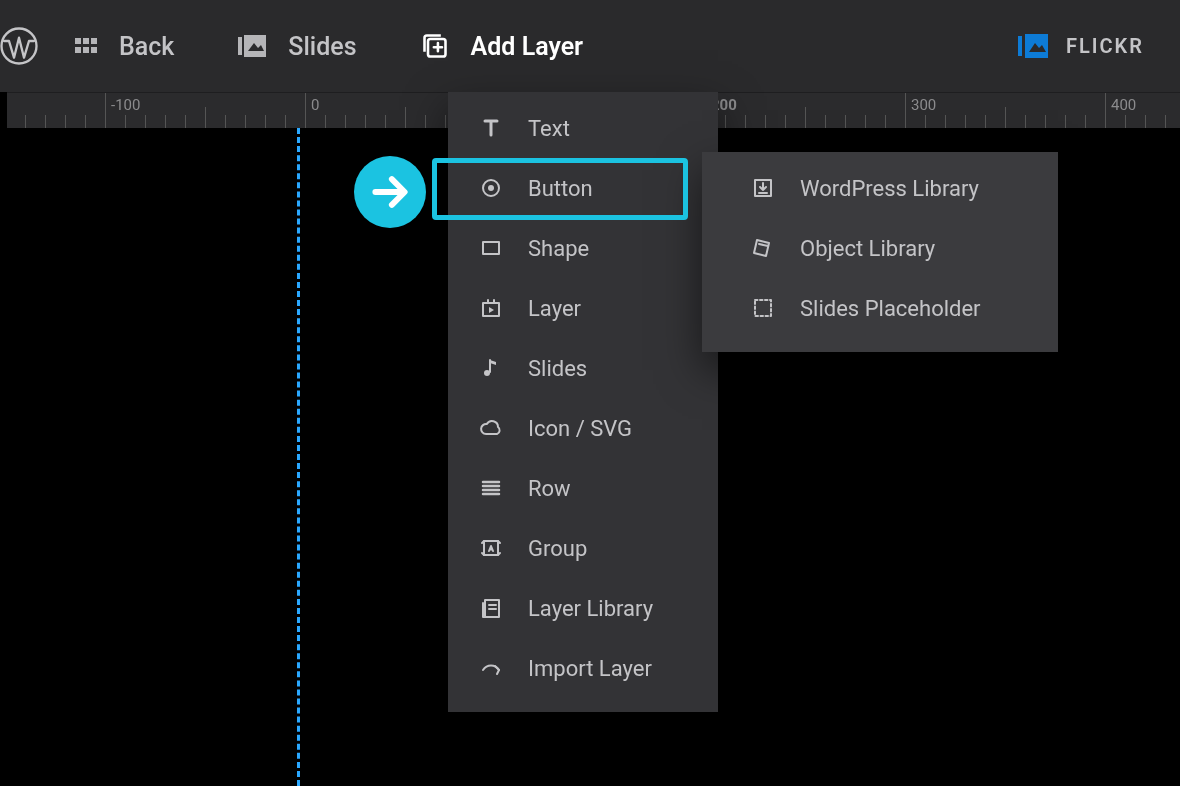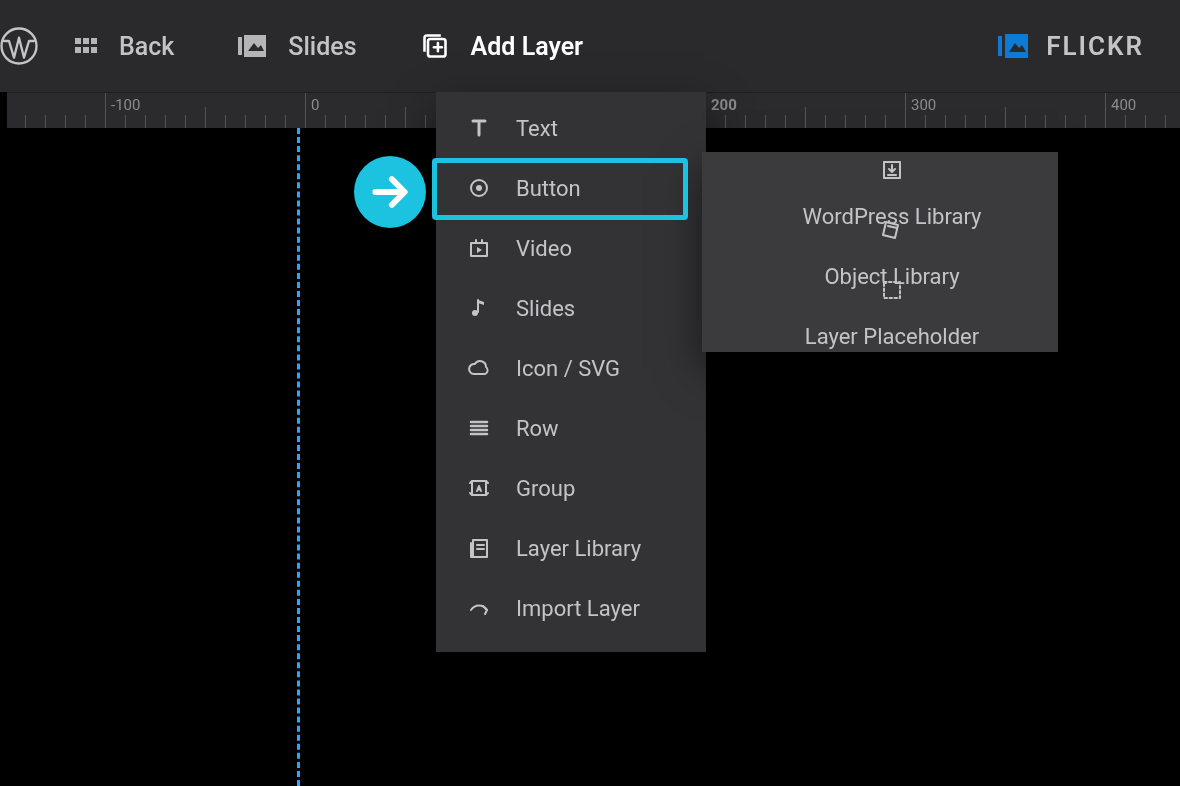--- a/index.html
+++ b/index.html
@@ -40,21 +40,21 @@
     padding:0 32px;height:100%;
     color:var(--text);font-size:25px;font-weight:500;
     cursor:pointer;
   }
   .top-btn .icon{color:var(--text-dim);}
   .top-btn .icon svg{display:block;}
   .top-spacer{flex:1;}
   .flickr-btn{
     display:flex;align-items:center;gap:18px;
     padding:3px 36px;height:100%;
-    color:var(--text);font-size:26px;font-weight:600;letter-spacing:2px;
+    color:var(--text);font-size:20px;font-weight:600;letter-spacing:2px;
     cursor:pointer;
   }
   .flickr-btn .icon svg{display:block;}
 
   
   .ruler{
     position:absolute;left:7px;top:92px;width:100%;height:36px;
     background:var(--ruler-bg);
     color:var(--ruler);
     overflow:hidden;
@@ -81,42 +81,42 @@
     border-left:3px dashed #2aa8ff;
   }
 
   
   .menu{
     position:absolute;
     background:var(--menu);
     box-shadow:0 18px 40px rgba(0,0,0,.55);
     padding:6px 0 14px;
   }
-  .menu1{left:436px;top:92px;width:270px;}
+  .menu1{left:448px;top:92px;width:270px;}
   .menu-item{
     display:flex;align-items:center;gap:22px;
     height:60px;padding:0 22px 0 28px;
     font-size:22px;color:var(--text);cursor:pointer;
   }
   .menu-item .icon{width:30px;display:flex;justify-content:center;color:#bdbdc0;}
   .menu-item .icon svg{display:block;}
   .menu-item.selected{
     background:var(--hover);
   }
   .sel-wrap{
     position:absolute;left:432px;top:158px;width:256px;height:62px;
     border:5px solid var(--border-sel);border-radius:4px;pointer-events:none;
     z-index:30;
   }
 
   
   .menu2{
     left:702px;top:152px;width:356px;background:var(--menu2);
   }
-  .menu2 .menu-item{height:60px;padding-left:46px;flex-direction:column;}
+  .menu2 .menu-item{height:60px;padding-left:46px;}
 
   
   .arrow-badge{
     position:absolute;left:354px;top:156px;width:72px;height:72px;
     border-radius:50%;background:var(--cyan);
     display:flex;align-items:center;justify-content:center;z-index:40;
   }
   .arrow-badge svg{display:block;}
 
   
@@ -272,26 +272,34 @@
         <svg width="24" height="24" viewBox="0 0 24 24" fill="none" stroke="#c4c4c7" stroke-width="2" stroke-linecap="round" stroke-linejoin="round">
           <circle cx="12" cy="12" r="8"></circle>
           <circle cx="12" cy="12" r="3" fill="#c4c4c7" stroke="none"></circle>
         </svg>
       </span>
       <span>Button</span>
     </div>
     <div class="menu-item">
       <span class="icon">
         <svg width="24" height="24" viewBox="0 0 24 24" fill="none" stroke="#c4c4c7" stroke-width="2" stroke-linecap="round" stroke-linejoin="round">
+          <rect x="4" y="6" width="16" height="12"></rect>
+        </svg>
+      </span>
+      <span>Shape</span>
+    </div>
+    <div class="menu-item">
+      <span class="icon">
+        <svg width="24" height="24" viewBox="0 0 24 24" fill="none" stroke="#c4c4c7" stroke-width="2" stroke-linecap="round" stroke-linejoin="round">
           <rect x="4" y="7" width="16" height="13"></rect>
           <path d="M10 11l5 3-5 3z" fill="#c4c4c7" stroke="none"></path>
           <path d="M9 4v3M15 4v3"></path>
         </svg>
       </span>
-      <span>Video</span>
+      <span>Layer</span>
     </div>
     <div class="menu-item">
       <span class="icon">
         <svg width="24" height="24" viewBox="0 0 24 24" fill="none" stroke="#c4c4c7" stroke-width="2" stroke-linecap="round" stroke-linejoin="round">
           <path d="M11 4v12"></path>
           <circle cx="8" cy="17" r="3" fill="#c4c4c7" stroke="none"></circle>
           <path d="M11 4l6 2v3l-6-2" fill="#c4c4c7" stroke="none"></path>
         </svg>
       </span>
       <span>Slides</span>
@@ -363,21 +371,21 @@
         </svg>
       </span>
       <span>Object Library</span>
     </div>
     <div class="menu-item">
       <span class="icon">
         <svg width="24" height="24" viewBox="0 0 24 24" fill="none" stroke="#c4c4c7" stroke-width="2" stroke-linecap="round" stroke-linejoin="round" stroke-dasharray="2.5 2.5">
           <rect x="4" y="4" width="16" height="16"></rect>
         </svg>
       </span>
-      <span>Layer Placeholder</span>
+      <span>Slides Placeholder</span>
     </div>
   </div>
 
 <div class="arrow-badge">
   <svg width="44" height="44" viewBox="0 0 24 24" fill="none" stroke="#fff" stroke-width="3.2" stroke-linecap="round" stroke-linejoin="round">
     <path d="M4 12h15"></path>
       <path d="M13 5l7 7-7 7"></path>
   </svg>
 </div>
 

